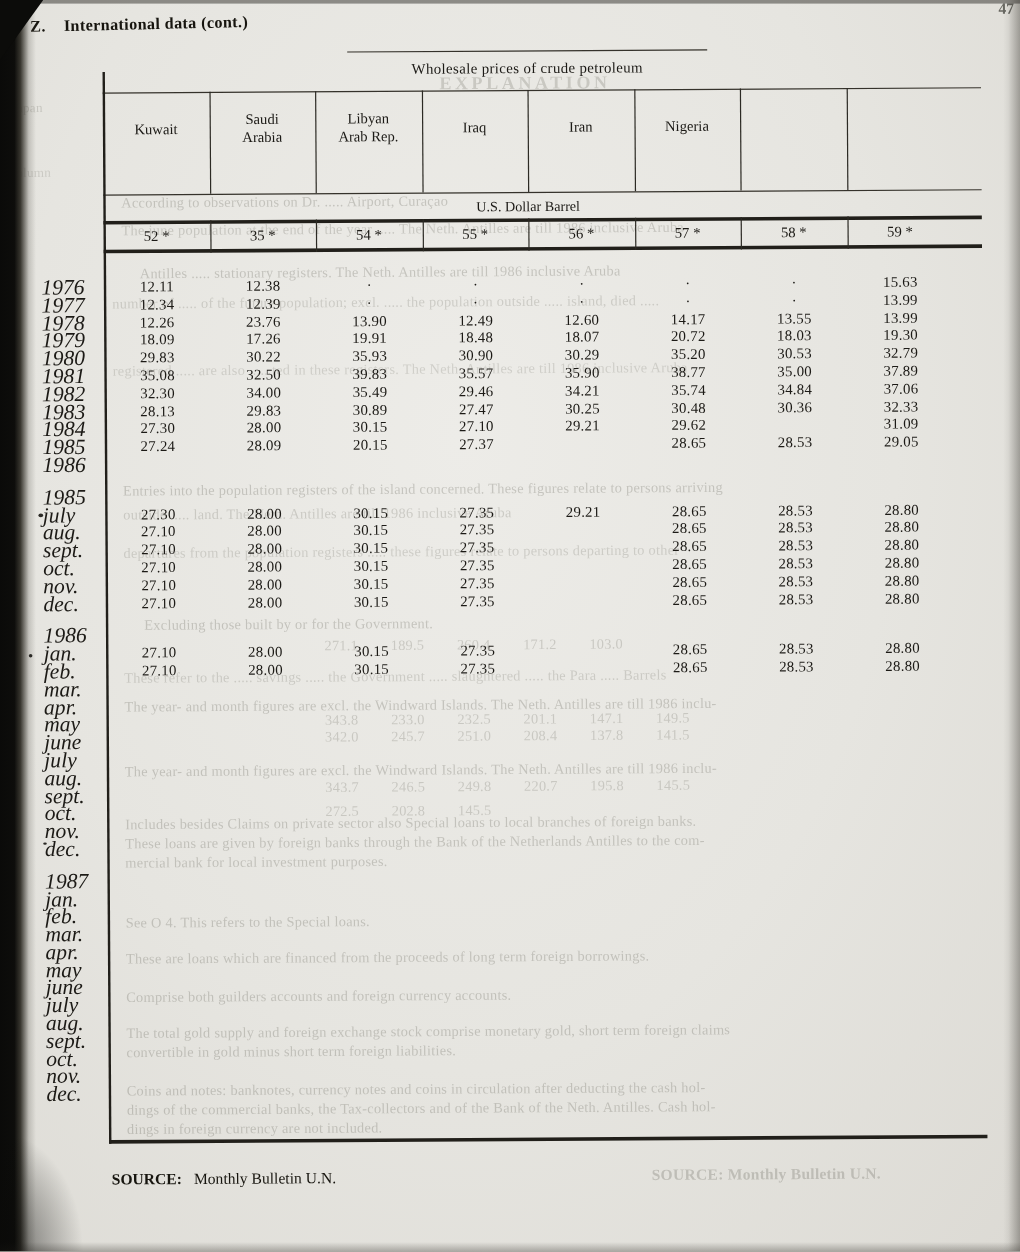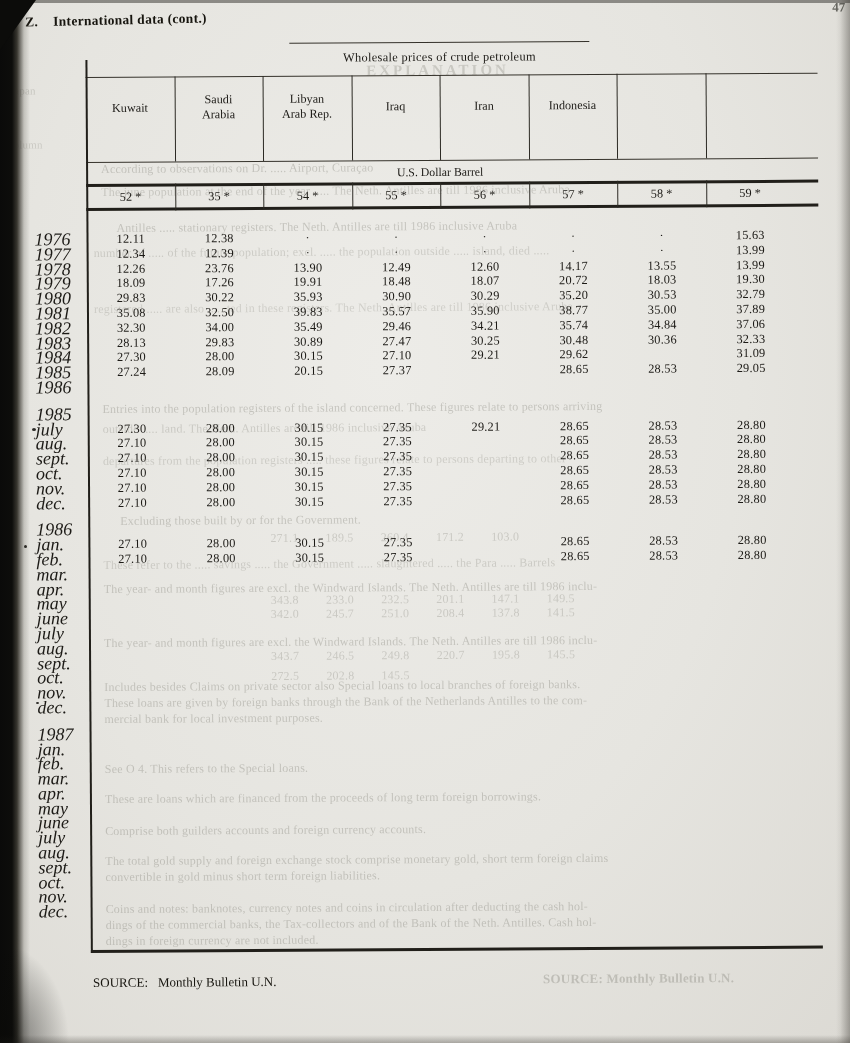--- a/index.html
+++ b/index.html
@@ -46,21 +46,21 @@
   .left-rule{position:absolute;left:0;top:18px;width:1.5px;height:893px;background:#211f1a;}
   #rows{position:absolute;top:190px;left:0;width:732px;}
   .drow{position:relative;height:14.8px;display:flex;font-size:12.4px;line-height:14.8px;}
   .spacer{height:12px;}
   .rlabel{position:absolute;left:-60px;width:54px;padding-left:8px;font-style:italic;font-size:18px;
           white-space:nowrap;text-align:left;}
   .dcell{width:88.5px;text-align:center;letter-spacing:.2px;}
 
   
   .source{position:absolute;left:90px;top:973px;font-size:13px;color:#17150f;z-index:3;}
-  .source .lbl{font-weight:normal;margin-right:10px;}
+  .source .lbl{font-weight:bold;margin-right:10px;}
 </style>
 </head>
 <body>
 
 <div class="page">
 
   <div class="scan">
 
     <div class="ghost" style="left:330px;top:62px;width:220px;text-align:center;font-size:15px;letter-spacing:3px;font-weight:bold;opacity:.26">EXPLANATION</div>
     <div class="ghost" style="left:12px;top:82px;font-size:11px;opacity:.25">Japan</div>
@@ -105,21 +105,21 @@
       <div class="tbl-title">Wholesale prices of crude petroleum</div>
       <div class="tline" style="top:35px;left:0;width:732px;"></div>
       <div class="hrow" id="col-names" style="top:46px;">
           <div class="hcell">Kuwait</div>
           <div class="hcell">Saudi
 Arabia</div>
           <div class="hcell">Libyan
 Arab Rep.</div>
           <div class="hcell">Iraq</div>
           <div class="hcell">Iran</div>
-          <div class="hcell">Indonesia</div>
+          <div class="hcell">Nigeria</div>
         </div>
       <div class="tline" style="top:120px;left:0;width:732px;"></div>
       <div class="unit">U.S. Dollar Barrel</div>
       <div class="hline" style="top:142px;"></div>
       <div class="hrow" id="col-nums" style="top:147px;">
           <div class="hcell num">52 *</div>
           <div class="hcell num">35 *</div>
           <div class="hcell num">54 *</div>
           <div class="hcell num">55 *</div>
           <div class="hcell num">56 *</div>

